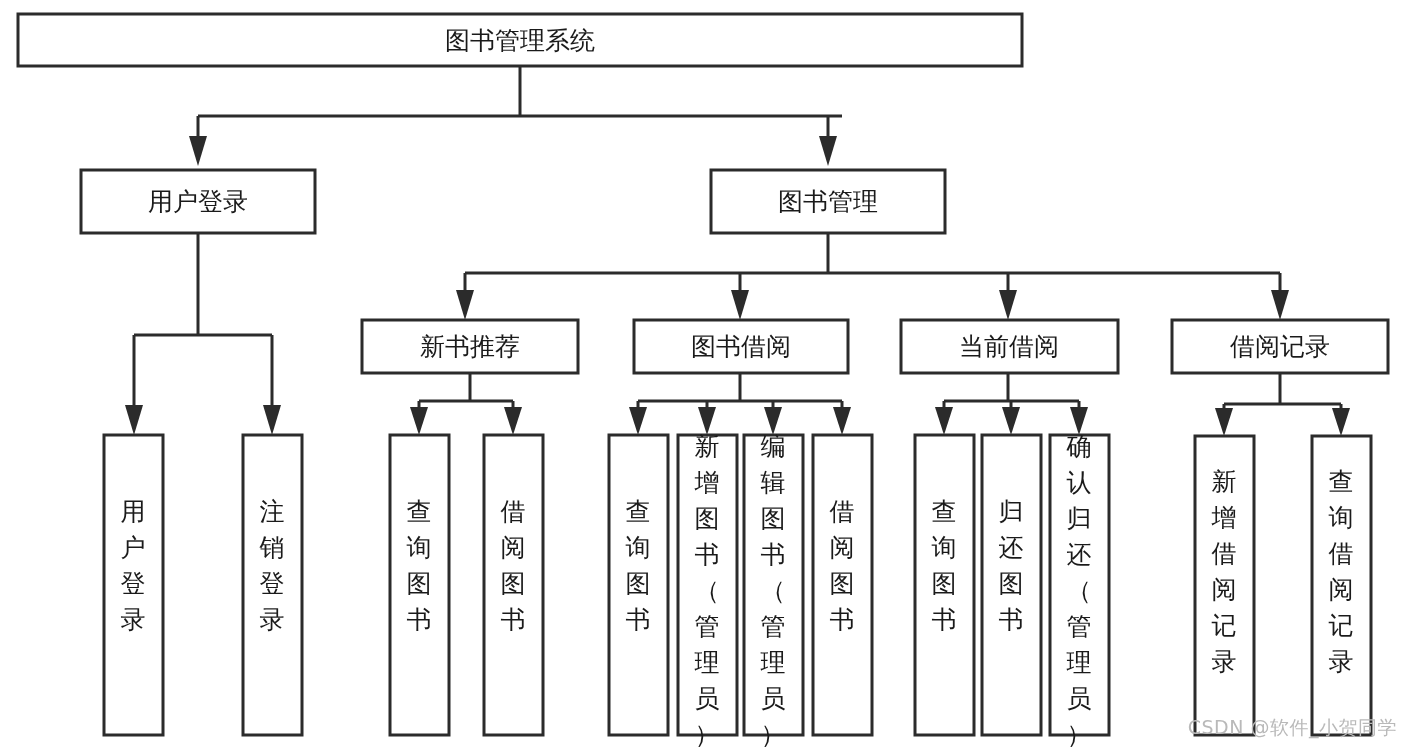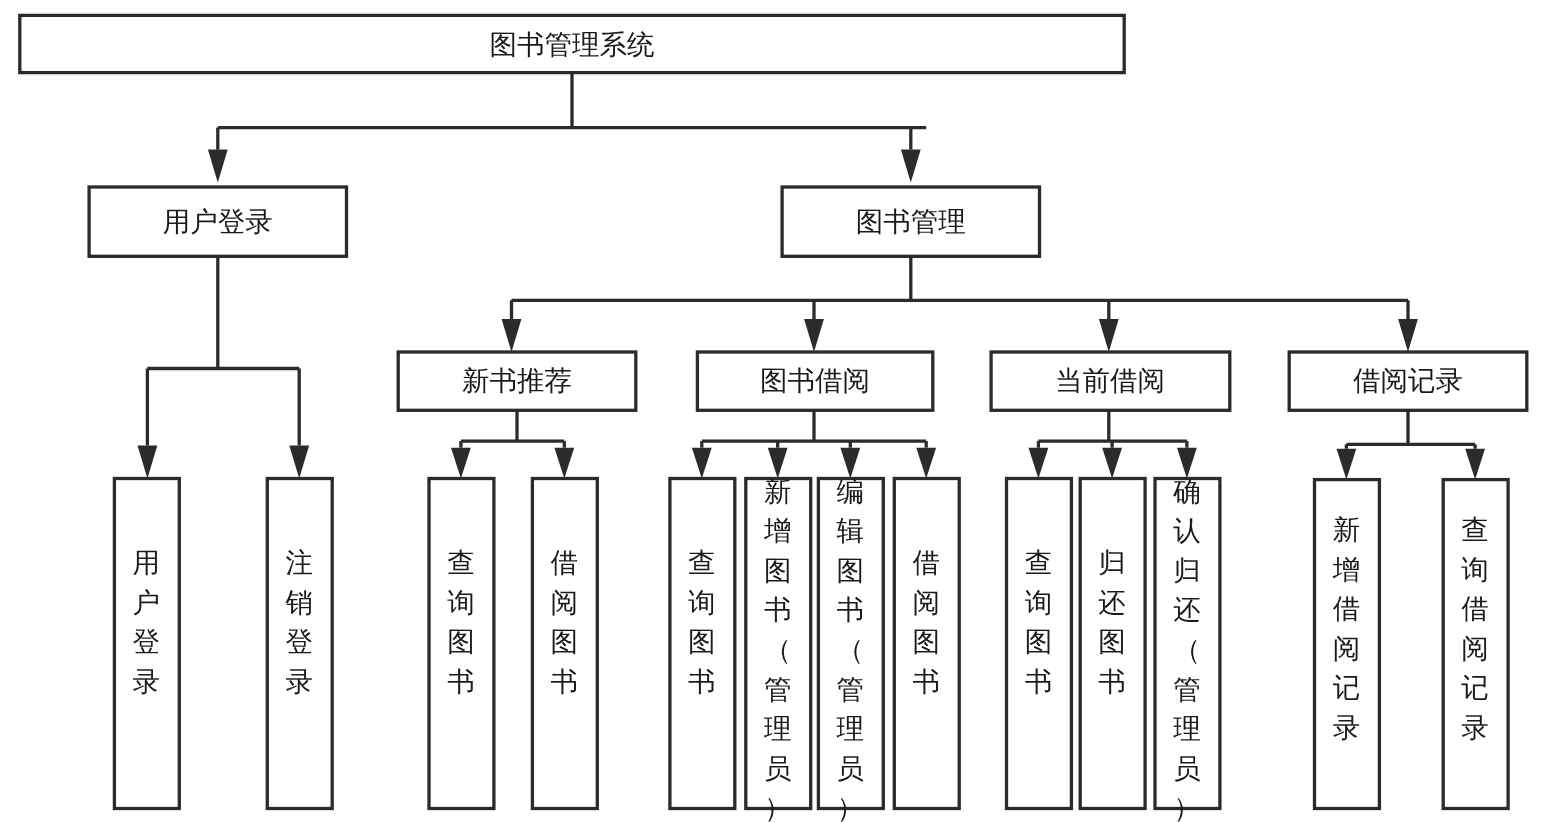--- a/index.html
+++ b/index.html
@@ -245,13 +245,14 @@
       <text class="node-label-v" x="1224" y="490"><tspan x="1224" y="490">新</tspan><tspan x="1224" y="526">增</tspan><tspan x="1224" y="562">借</tspan><tspan x="1224" y="598">阅</tspan><tspan x="1224" y="634">记</tspan><tspan x="1224" y="670">录</tspan></text>
     </g>
 
     <g>
       <rect class="node-box" x="1312" y="436" width="59" height="299"></rect>
       <text class="node-label-v" x="1341" y="490"><tspan x="1341" y="490">查</tspan><tspan x="1341" y="526">询</tspan><tspan x="1341" y="562">借</tspan><tspan x="1341" y="598">阅</tspan><tspan x="1341" y="634">记</tspan><tspan x="1341" y="670">录</tspan></text>
     </g>
 
   </svg>
 
+  <div class="watermark-text">CSDN @软件_小贺同学</div>
 </div>
 
 </body></html>

